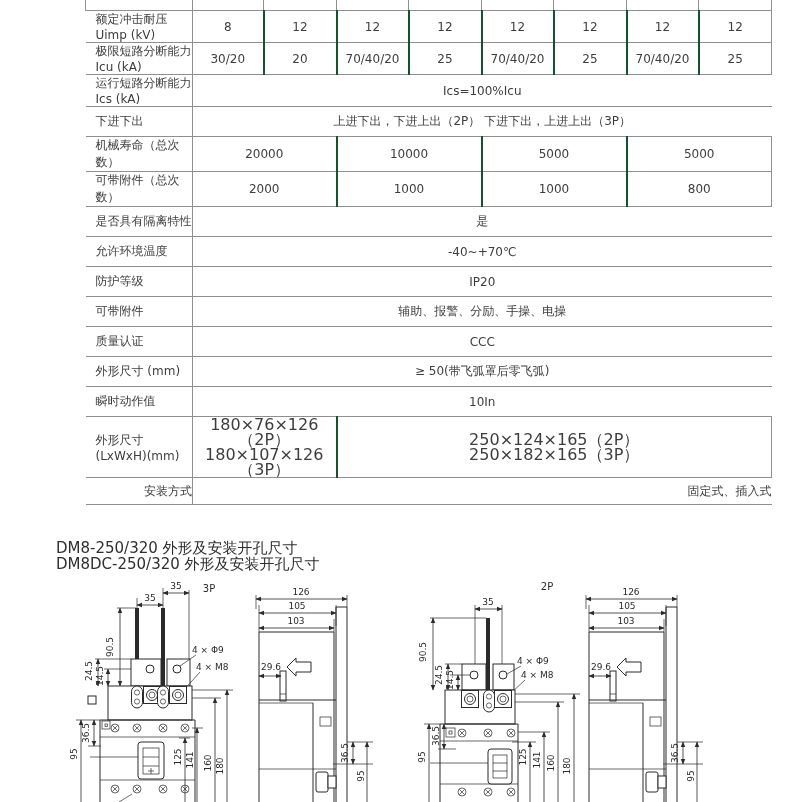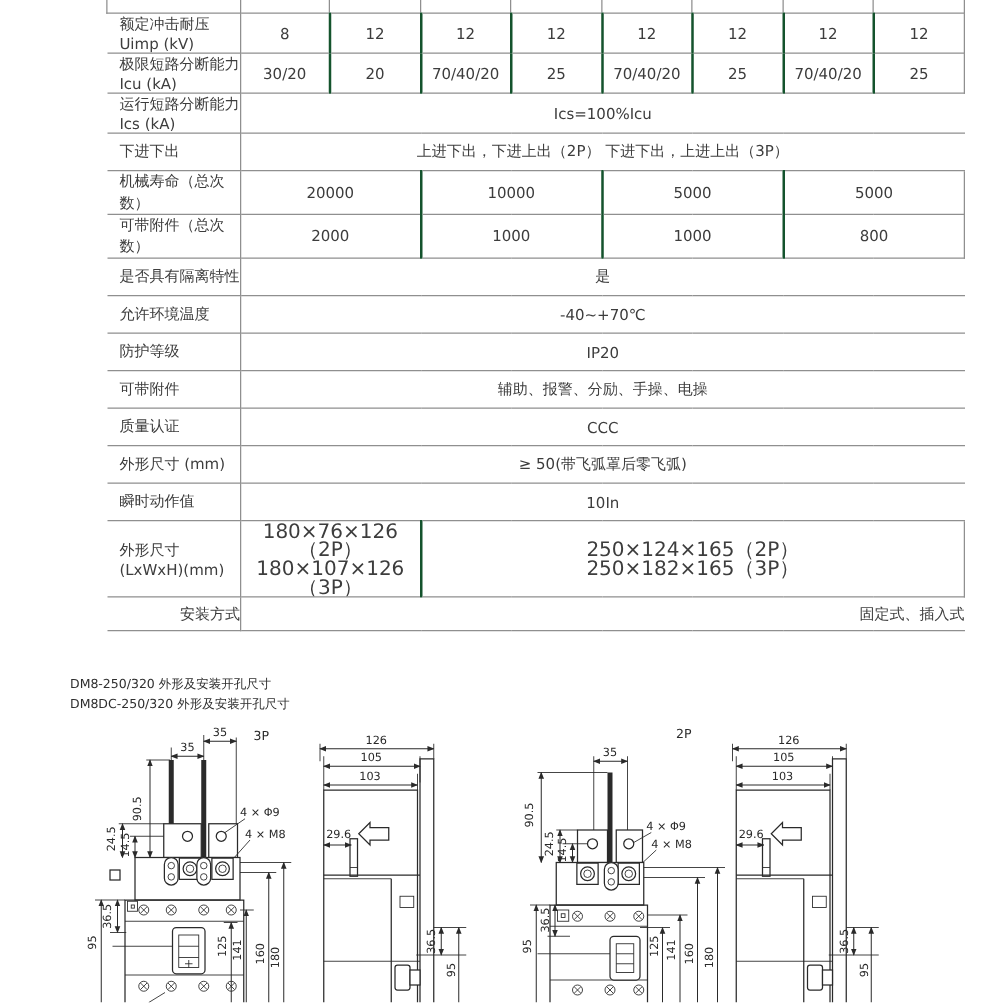--- a/index.html
+++ b/index.html
@@ -12,21 +12,21 @@
   table.spec td.lab{text-align:left;padding-left:10px;border-right:1px solid #8f8f8f;}
   table.spec td.dv{border-left:2px solid #14532d;}
   table.spec td.rb{border-right:1px solid #8f8f8f;}
   table.spec tr.partial td{height:10px;border-left:1px solid #8f8f8f;}
   table.spec tr.partial td:first-child{border-right:1px solid #8f8f8f;}
   table.spec tr.partial td:last-child{border-right:1px solid #8f8f8f;}
   table.spec tr.tall td{height:31px;}
   table.spec tr.last td{height:26px;text-align:right;}
   .two-line{line-height:15px;font-size:16px;}
   
-  .sec-title{position:absolute;left:56px;top:540px;font-size:10px;line-height:16px;color:#2f2f2f;}
+  .sec-title{position:absolute;left:56px;top:540px;font-size:15px;line-height:16px;color:#2f2f2f;}
   
   svg.drw{position:absolute;left:0;top:572px;}
   svg .ln{stroke:#2a2a2a;stroke-width:1;fill:none;}
   svg .thin{stroke:#2a2a2a;stroke-width:0.7;fill:none;}
   svg .dm{stroke:#2a2a2a;stroke-width:0.8;fill:none;marker-start:url(#ah);marker-end:url(#ah);}
   svg .dms{stroke:#2a2a2a;stroke-width:0.8;fill:none;marker-start:url(#ah);}
   svg .dt{font-family:"DejaVu Sans","Liberation Sans",sans-serif;font-size:9px;fill:#2a2a2a;text-anchor:middle;}
   svg .dts{text-anchor:start;}
   svg .pl{font-size:10px;}
   svg .wfill{fill:#ffffff;}

